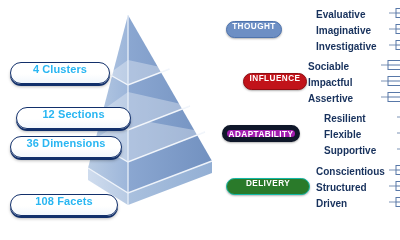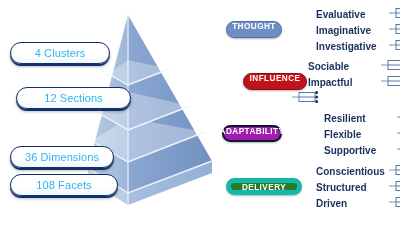--- a/index.html
+++ b/index.html
@@ -17,31 +17,32 @@
   .pyramid svg{display:block;}
 
   
   .pill{
     position:absolute;
     height:22px;
     border-radius:12px;
     background:linear-gradient(180deg,#ffffff 0%,#ffffff 55%,#f2f7fc 100%);
     border:1.6px solid #12306b;
     box-shadow:0 2px 0 0 #12306b, 0 3px 3px rgba(0,0,0,.25);
-    display:flex;align-items:center;justify-content:center;
+    display:flex;align-items:flex-start;justify-content:center;
     color:#29b6f2;
     font-size:11px;
-    font-weight:400;
+    font-weight:700;
     letter-spacing:.1px;
     white-space:nowrap;
     box-sizing:border-box;
+    margin-top:20px;
   }
   .pill-1{left:10px;top:42px;width:100px;}
   .pill-2{left:16px;top:87px;width:115px;}
-  .pill-3{left:10px;top:146px;width:104px;}
+  .pill-3{left:10px;top:116px;width:112px;}
   .pill-4{left:10px;top:174px;width:108px;}
 
   
   .group{position:absolute;}
   .badge{
     position:absolute;
     height:17px;
     border-radius:9px;
     display:flex;justify-content:center;
     color:#ffffff;
@@ -214,36 +215,37 @@
             <line x1="0" y1="7" x2="7" y2="7" stroke="#7d93b5" stroke-width="1"></line>
             <rect x="7" y="2.5" width="16" height="9" fill="#ffffff" stroke="#5878a8" stroke-width="1"></rect>
             <line x1="7" y1="7" x2="23" y2="7" stroke="#5878a8" stroke-width="1"></line>
             <circle cx="24.6" cy="2.4" r="1.5" fill="#17315c"></circle>
             <circle cx="24.6" cy="7" r="1.5" fill="#17315c"></circle>
             <circle cx="24.6" cy="11.6" r="1.5" fill="#17315c"></circle>
           </svg>
         </span>
       </div>
       <div class="trait-row">
+        <span class="trait-label">Assertive</span>
         <span class="scale-icon">
           <svg width="28" height="14" viewBox="0 0 28 14" xmlns="http://www.w3.org/2000/svg">
             <line x1="0" y1="7" x2="7" y2="7" stroke="#7d93b5" stroke-width="1"></line>
             <rect x="7" y="2.5" width="16" height="9" fill="#ffffff" stroke="#5878a8" stroke-width="1"></rect>
             <line x1="7" y1="7" x2="23" y2="7" stroke="#5878a8" stroke-width="1"></line>
             <circle cx="24.6" cy="2.4" r="1.5" fill="#17315c"></circle>
             <circle cx="24.6" cy="7" r="1.5" fill="#17315c"></circle>
             <circle cx="24.6" cy="11.6" r="1.5" fill="#17315c"></circle>
           </svg>
         </span>
       </div>
     </div>
   </div>
 
   <div class="group" style="left:0;top:0;">
-    <div class="badge" style="left:222px;top:125px;width:60px;background:#a21caf;border:2px solid #0f172a;">
+    <div class="badge" style="left:222px;top:125px;width:78px;background:#a21caf;border:5px solid #0f172a;">
       <span>ADAPTABILITY</span>
     </div>
     <div class="traits" style="left:308px;top:111px;">
       <div class="trait-row">
         <span class="trait-label">Resilient</span>
         <span class="scale-icon">
           <svg width="28" height="14" viewBox="0 0 28 14" xmlns="http://www.w3.org/2000/svg">
             <line x1="0" y1="7" x2="7" y2="7" stroke="#7d93b5" stroke-width="1"></line>
             <rect x="7" y="2.5" width="16" height="9" fill="#ffffff" stroke="#5878a8" stroke-width="1"></rect>
             <line x1="7" y1="7" x2="23" y2="7" stroke="#5878a8" stroke-width="1"></line>
@@ -276,21 +278,21 @@
             <circle cx="24.6" cy="2.4" r="1.5" fill="#17315c"></circle>
             <circle cx="24.6" cy="7" r="1.5" fill="#17315c"></circle>
             <circle cx="24.6" cy="11.6" r="1.5" fill="#17315c"></circle>
           </svg>
         </span>
       </div>
     </div>
   </div>
 
   <div class="group" style="left:0;top:0;">
-    <div class="badge" style="left:226px;top:178px;width:76px;background:#2a7a2a;border:5px solid #14b8a6;">
+    <div class="badge" style="left:226px;top:178px;width:84px;background:#2a7a2a;border:1px solid #14b8a6;">
       <span>DELIVERY</span>
     </div>
     <div class="traits" style="left:300px;top:164px;">
       <div class="trait-row">
         <span class="trait-label">Conscientious</span>
         <span class="scale-icon">
           <svg width="28" height="14" viewBox="0 0 28 14" xmlns="http://www.w3.org/2000/svg">
             <line x1="0" y1="7" x2="7" y2="7" stroke="#7d93b5" stroke-width="1"></line>
             <rect x="7" y="2.5" width="16" height="9" fill="#ffffff" stroke="#5878a8" stroke-width="1"></rect>
             <line x1="7" y1="7" x2="23" y2="7" stroke="#5878a8" stroke-width="1"></line>

